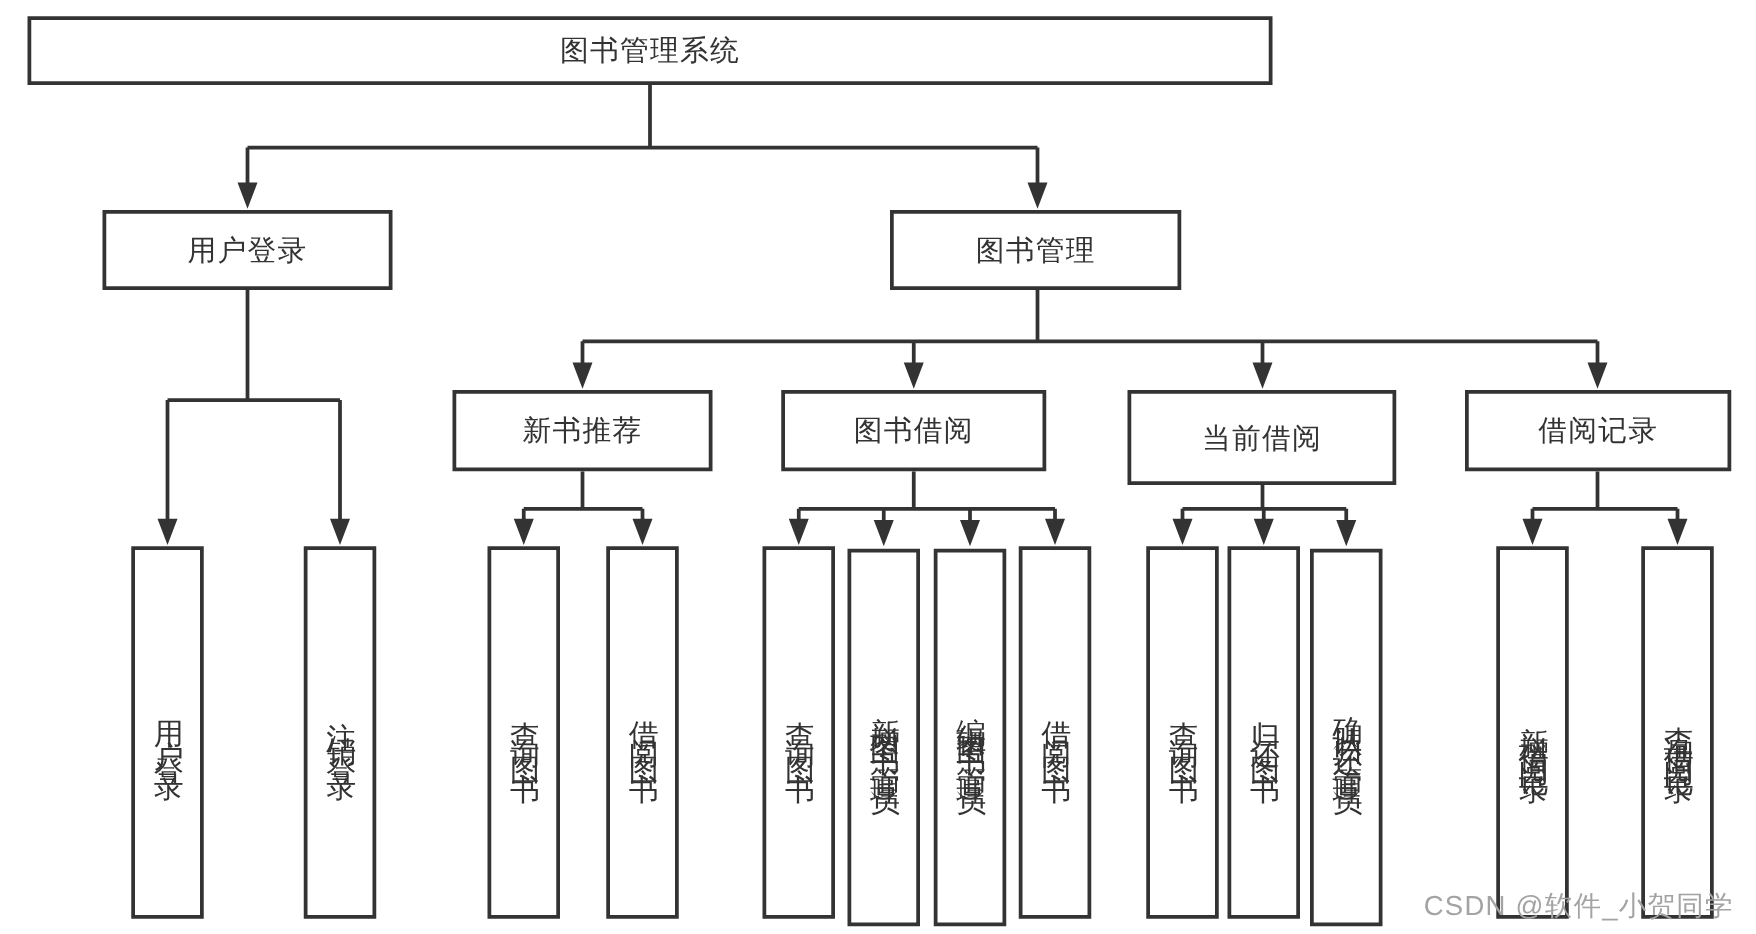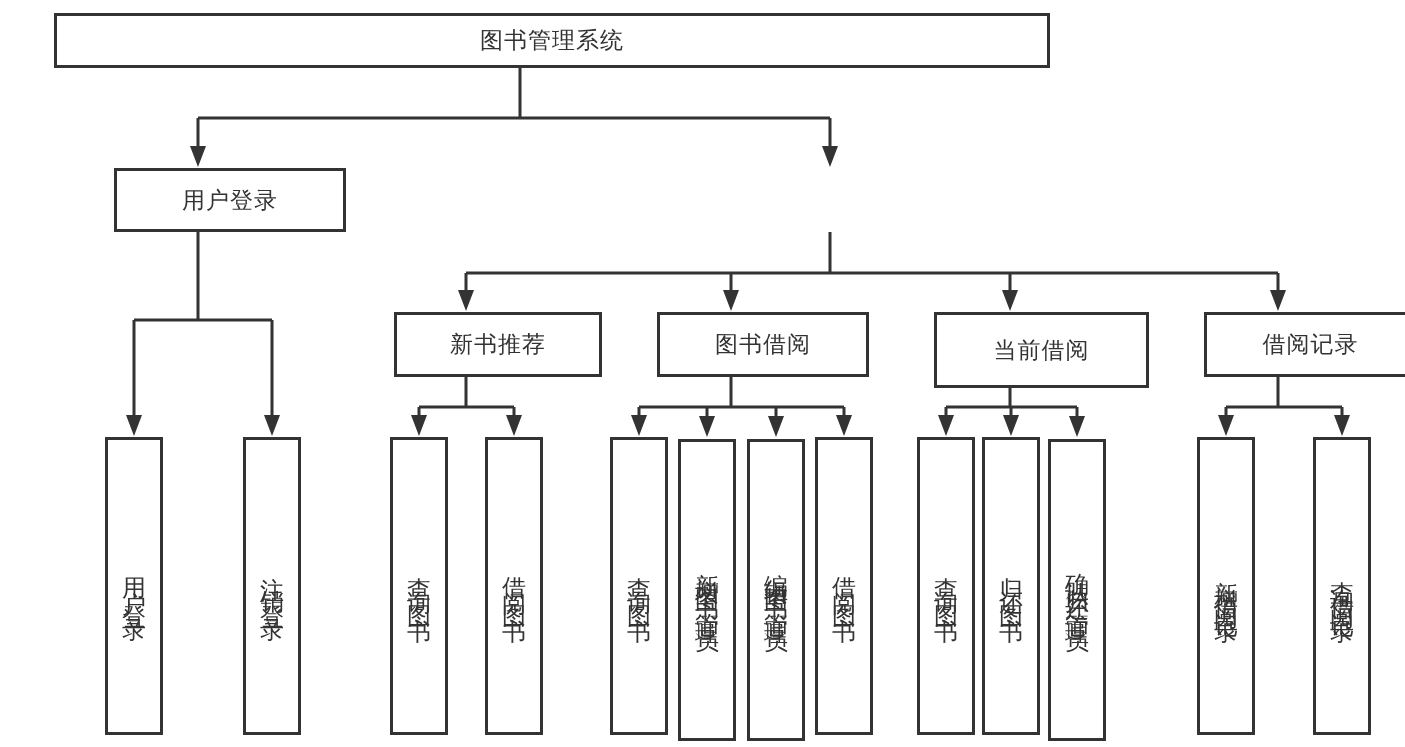--- a/index.html
+++ b/index.html
@@ -22,21 +22,20 @@
   .box{
     position:absolute;
     box-sizing:border-box;
     border:3px solid var(--line);
     background:#fff;
     display:flex;align-items:center;justify-content:center;
     color:var(--text);
     font-size:23px;
     letter-spacing:1px;
     white-space:nowrap;
-    margin-left:32px;
   }
   .vbox{
     position:absolute;
     box-sizing:border-box;
     border:3px solid var(--line);
     background:#fff;
     width:58px;
     writing-mode:vertical-lr;
     display:flex;align-items:center;justify-content:center;
     color:var(--text);
@@ -85,20 +84,21 @@
       M938 415 L954 415 L946 436 Z
       M1003 415 L1019 415 L1011 436 Z
       M1069 416 L1085 416 L1077 437 Z
       M1218 415 L1234 415 L1226 436 Z
       M1334 415 L1350 415 L1342 436 Z"></path>
   </svg>
 
   <div class="box" style="left:22px;top:13px;width:996px;height:55px">图书管理系统</div>
 
   <div class="box" style="left:82px;top:168px;width:232px;height:64px">用户登录</div>
+  <div class="box" style="left:712px;top:168px;width:233px;height:64px">图书管理</div>
 
   <div class="box" style="left:625px;top:312px;width:212px;height:65px">图书借阅</div>
   <div class="box" style="left:362px;top:312px;width:208px;height:65px">新书推荐</div>
   <div class="box" style="left:902px;top:312px;width:215px;height:76px">当前借阅</div>
   <div class="box" style="left:1172px;top:312px;width:213px;height:65px">借阅记录</div>
 
   <div class="vbox len4" style="left:105px;top:437px;height:298px">用户登录</div>
   <div class="vbox len4" style="left:243px;top:437px;height:298px">注销登录</div>
 
   <div class="vbox len4" style="left:390px;top:437px;height:298px">查询图书</div>
@@ -109,13 +109,14 @@
   <div class="vbox len9" style="left:747px;top:439px;height:302px">编辑图书（管理员）</div>
   <div class="vbox len4" style="left:815px;top:437px;height:298px">借阅图书</div>
 
   <div class="vbox len4" style="left:917px;top:437px;height:298px">查询图书</div>
   <div class="vbox len4" style="left:982px;top:437px;height:298px">归还图书</div>
   <div class="vbox len9" style="left:1048px;top:439px;height:302px">确认归还（管理员）</div>
 
   <div class="vbox len6" style="left:1197px;top:437px;height:298px">新增借阅记录</div>
   <div class="vbox len6" style="left:1313px;top:437px;height:298px">查询借阅记录</div>
 
+  <div class="watermark">CSDN @软件_小贺同学</div>
 </div>
 
 </body></html>

